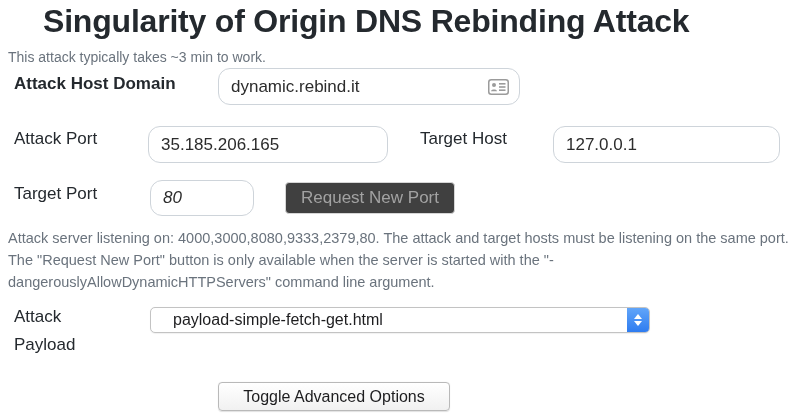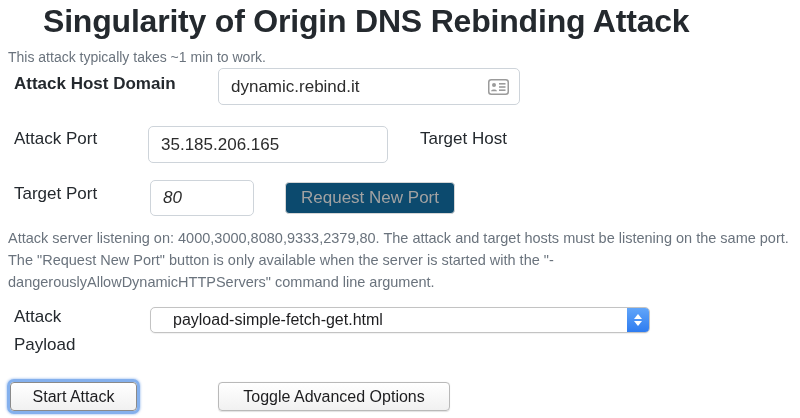--- a/index.html
+++ b/index.html
@@ -12,29 +12,29 @@
     position:absolute; left:8px; top:3px; font-size:32px; font-weight:700;
     color:#24292e; letter-spacing:-0.2px;margin-left:35px;
   }
   .subtitle {
     position:absolute; left:8px; top:49px; font-size:14px; color:#6a737d;
   }
   .field-label {
     position:absolute; font-size:17px; color:#24292e;
   }
   .text-input {
-    position:absolute; border:1px solid #ced4da; border-radius:5px; background:#fff;
+    position:absolute; border:1px solid #ced4da; border-radius:12px; background:#fff;
     font-family:"Liberation Sans", sans-serif; font-size:17px; color:#2c2c2c;
     padding:0 12px; outline:none;
   }
   .autofill-icon {
     position:absolute; pointer-events:none;
   }
   .btn-disabled {
-    position:absolute; background:#0c4a6e; border:1px solid #d6d6d6; border-radius:4px;
+    position:absolute; background:#404040; border:1px solid #d6d6d6; border-radius:4px;
     color:#a2a2a2; font-family:"Liberation Sans", sans-serif; font-size:17px;
     text-align:center; line-height:30px;
   }
   .note {
     position:absolute; left:8px; top:227px; width:782px; font-size:14.5px;
     line-height:22px; color:#6a737d;
   }
   .select-box {
     position:absolute; left:150px; top:307px; width:500px; height:26px;
     background:#fff; border:1px solid #c3c3c3; border-radius:5px;
@@ -71,50 +71,50 @@
     border-color:#8a8a8a;
   }
   .payload-label { line-height:28px; width:110px; }
 </style>
 </head>
 <body>
 
 <div class="page">
 
   <h1 class="title">Singularity of Origin DNS Rebinding Attack</h1>
-  <div class="subtitle">This attack typically takes ~1 min to work.</div>
+  <div class="subtitle">This attack typically takes ~3 min to work.</div>
 
   <label class="field-label" style="left:14px; top:74px;font-weight:bold;">Attack Host Domain</label>
   <input class="text-input" style="left: 218px; top: 68px; width: 302px; height: 37px;" type="text" value="dynamic.rebind.it">
   <span class="autofill-icon" style="left:488px; top:79px;">
     <svg width="21" height="16" viewBox="0 0 21 16">
       <rect x="0.75" y="0.75" width="19.5" height="14.5" rx="2.5" fill="none" stroke="#9b9b9b" stroke-width="1.5"></rect>
       <circle cx="6" cy="6" r="2" fill="#9b9b9b"></circle>
       <path d="M3 12.2 C3 9.8 9 9.8 9 12.2 Z" fill="#9b9b9b"></path>
       <rect x="11" y="4" width="6.5" height="1.6" fill="#9b9b9b"></rect>
       <rect x="11" y="7.2" width="6.5" height="1.6" fill="#9b9b9b"></rect>
       <rect x="11" y="10.4" width="6.5" height="1.6" fill="#9b9b9b"></rect>
     </svg>
   </span>
 
   <label class="field-label" style="left:14px; top:129px;">Attack Port</label>
   <input class="text-input" style="left: 148px; top: 126px; width: 240px; height: 37px;" type="text" value="35.185.206.165">
   <label class="field-label" style="left:420px; top:129px;">Target Host</label>
+  <input class="text-input" style="left: 553px; top: 126px; width: 227px; height: 37px;" type="text" value="127.0.0.1">
 
   <label class="field-label" style="left:14px; top:184px;">Target Port</label>
   <input class="text-input" style="left: 150px; top: 180px; width: 104px; height: 36px; font-style: italic;" type="text" value="80">
   <div class="btn-disabled" style="left:285px; top:182px; width:170px; height:32px;">Request New Port</div>
 
   <p class="note">Attack server listening on: 4000,3000,8080,9333,2379,80. The attack and target hosts must be listening on the same port. The "Request New Port" button is only available when the server is started with the "-dangerouslyAllowDynamicHTTPServers" command line argument.</p>
 
   <label class="field-label payload-label" style="left:14px; top:303px;">Attack Payload</label>
   <div class="select-box">
     <span class="select-text">payload-simple-fetch-get.html</span>
     <span class="select-cap">
       <span class="chev-up"></span>
       <span class="chev-down"></span>
     </span>
   </div>
 
-  <button class="mac-btn focus-ring" style="left:10px; top:382px; width:127px;">Start Attack</button>
   <button class="mac-btn" style="left:218px; top:382px; width:232px;">Toggle Advanced Options</button>
 
 </div>
 
 </body></html>

